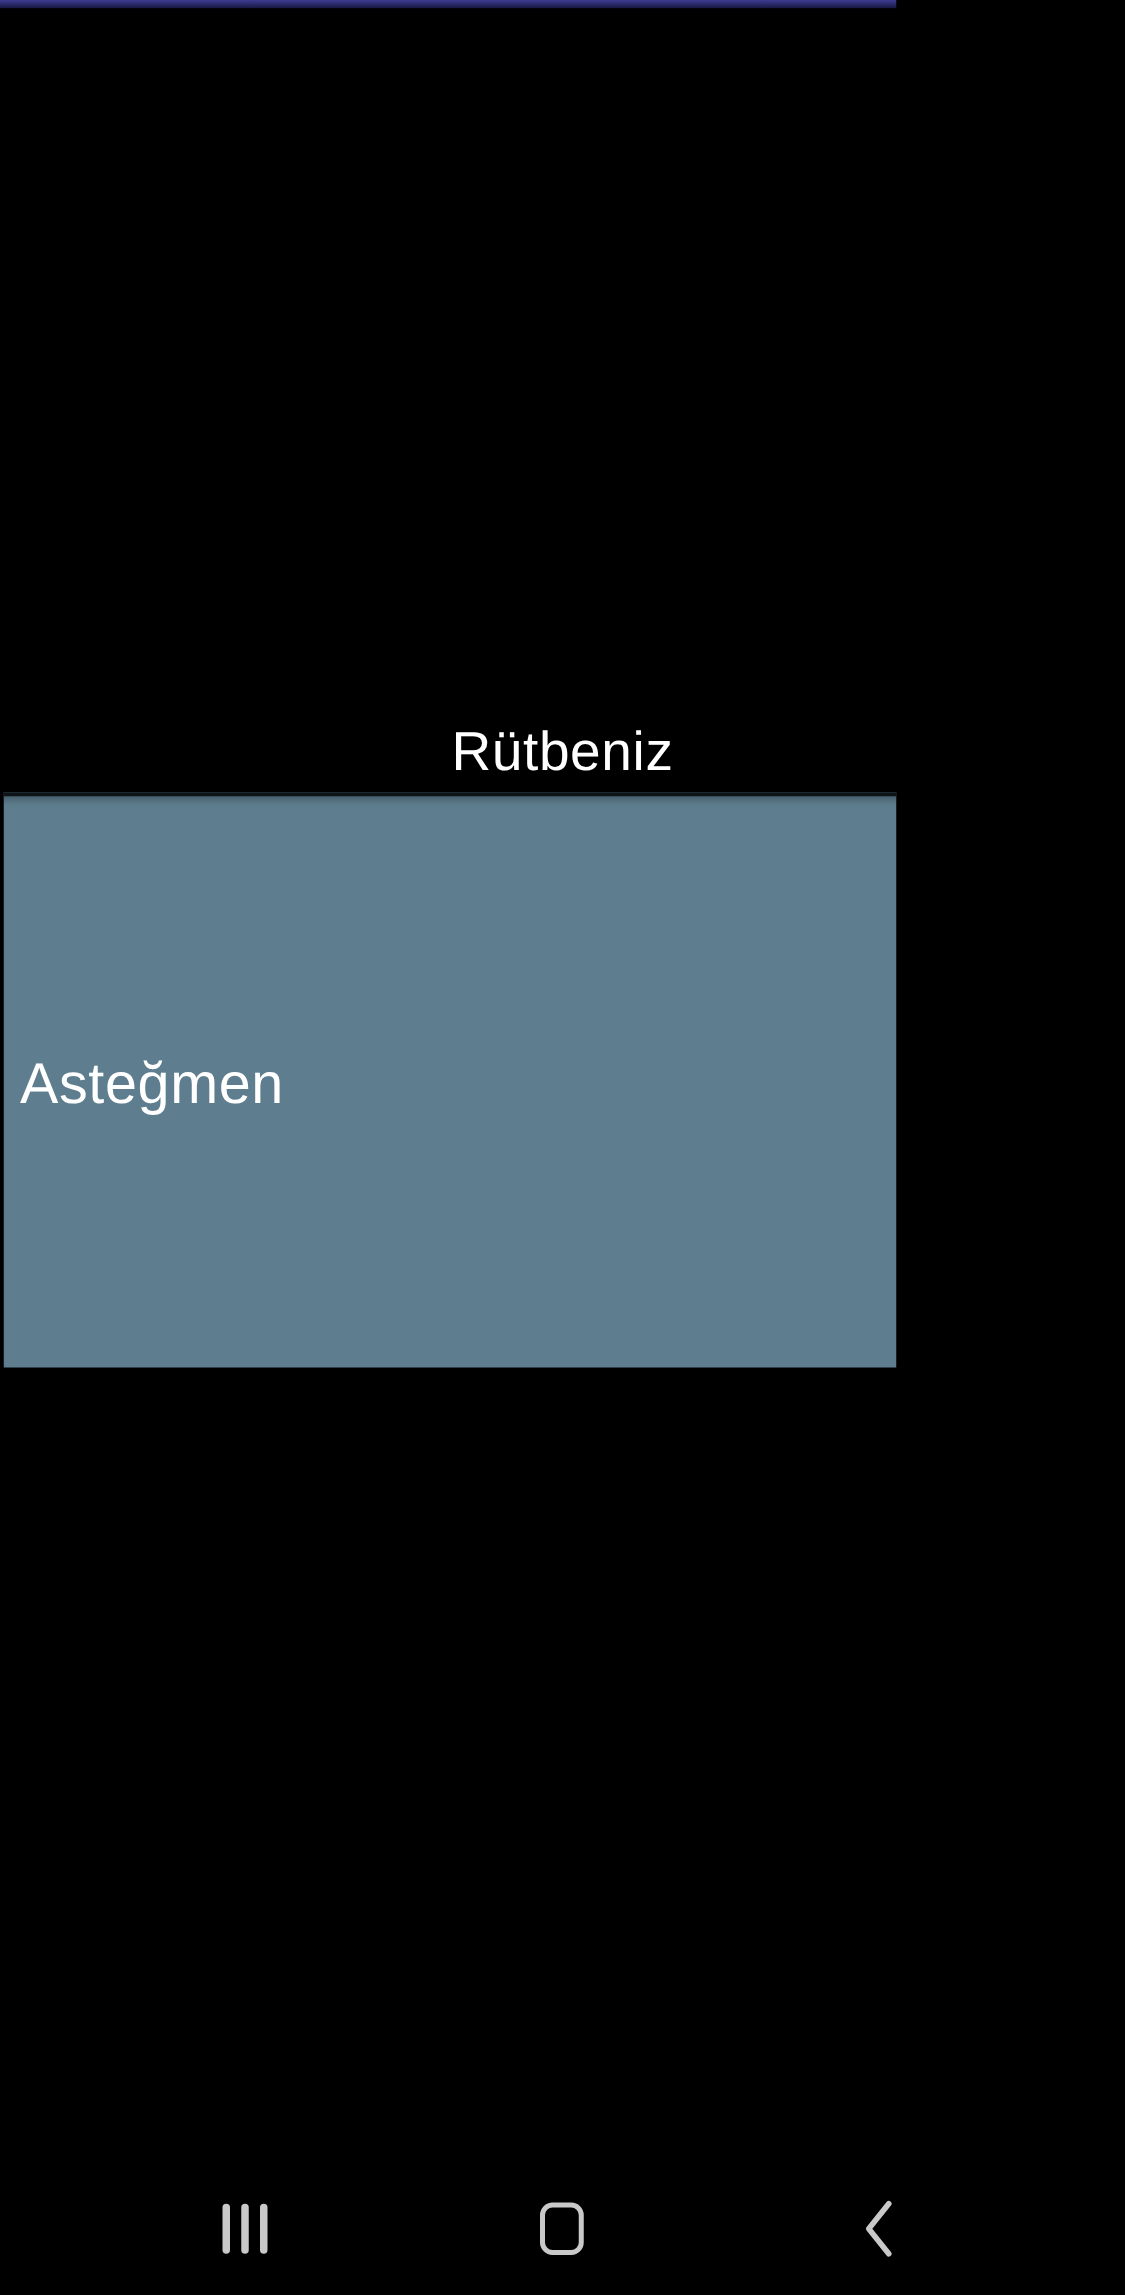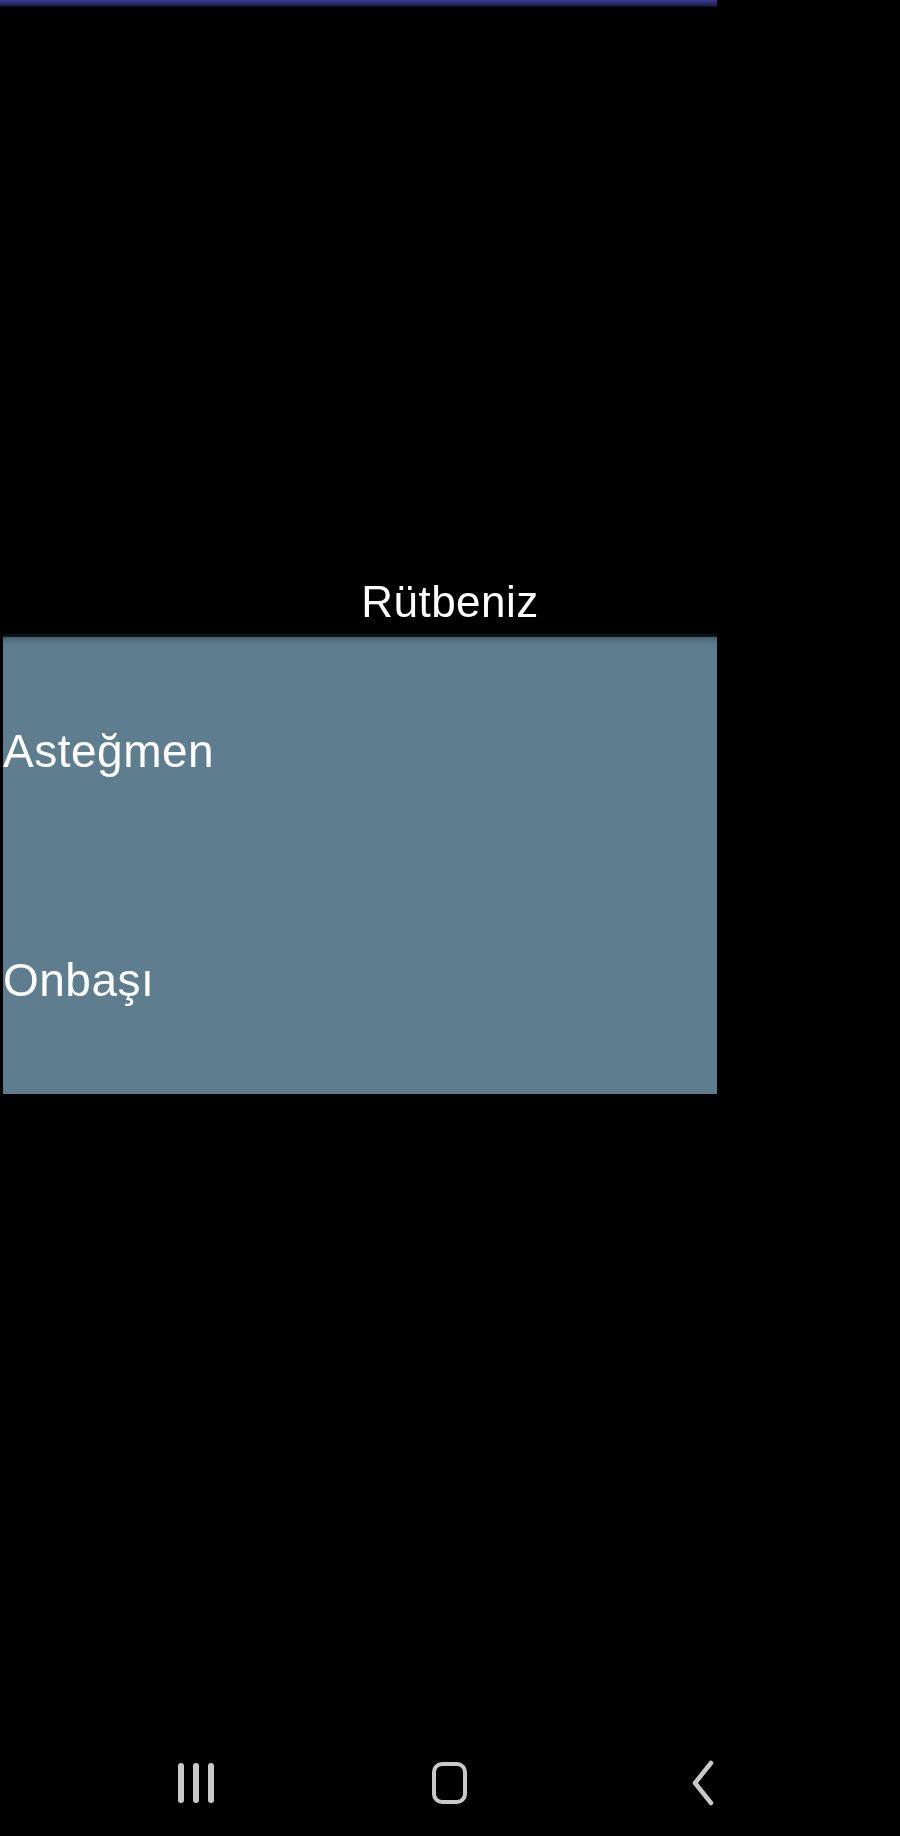--- a/index.html
+++ b/index.html
@@ -29,21 +29,21 @@
   .dropdown-menu{
     position:absolute;left:3px;top:634px;width:794px;height:460px;
     background:var(--list-bg,#5e7e8f);
     border-top:3px solid #0d1418;
     box-sizing:border-box;
     box-shadow:inset 0 7px 6px -4px rgba(0,0,0,.28), 0 5px 7px rgba(0,0,0,.55);
     display:flex;flex-direction:column;
   }
   .dropdown-item{
     flex:1;display:flex;align-items:center;
-    color:#ffffff;font-size:46px;letter-spacing:0.5px;
+    padding-left:13px;color:#ffffff;font-size:46px;letter-spacing:0.5px;
     cursor:pointer;
   }
   
   .nav-bar{position:absolute;left:0;top:1700px;width:900px;height:136px;background:#000;}
   .nav-btn{
     position:absolute;width:90px;height:90px;top:38px;
     background:transparent;border:none;padding:0;margin:0;cursor:pointer;
     display:flex;align-items:center;justify-content:center;
   }
   .nav-btn.recents{left:151px;}
@@ -63,21 +63,20 @@
 <div class="screen">
 
   <div class="status-strip"></div>
 
   <div class="field-label">Rütbeniz</div>
 
   <div class="dropdown-arrow"></div>
 
   <div class="dropdown-menu">
     <div class="dropdown-item">Asteğmen</div>
-    <div class="dropdown-item">Onbaşı</div>
   </div>
 
   <div class="nav-bar">
     <button class="nav-btn recents">
       <span class="recents-icon">
           <i></i>
           <i></i>
           <i></i>
         </span>
     </button>

